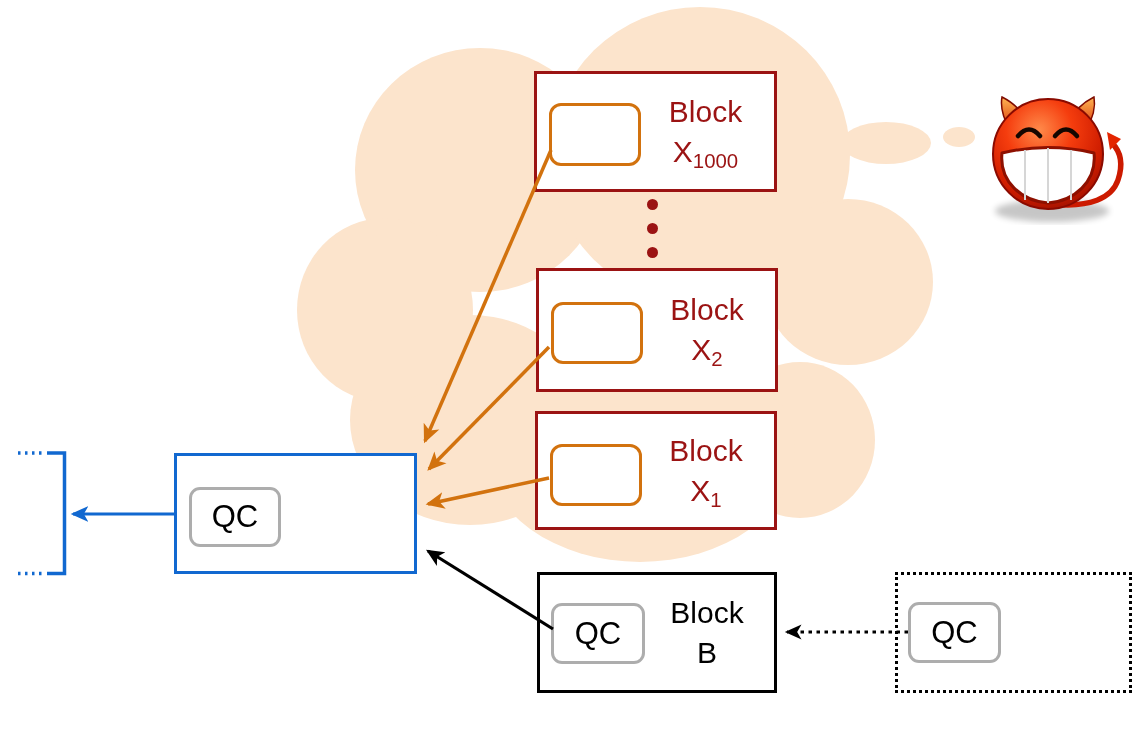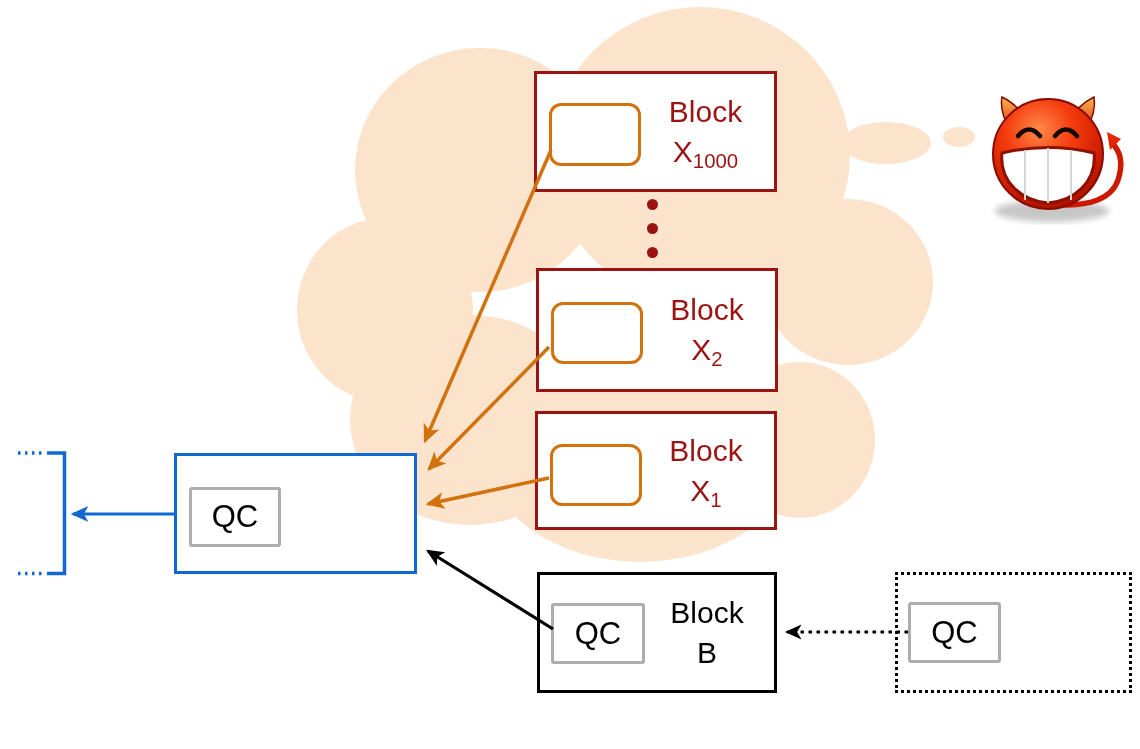--- a/index.html
+++ b/index.html
@@ -15,21 +15,21 @@
   .abs{position:absolute;box-sizing:border-box;}
   svg{display:block;}
   #bg-layer{position:absolute;left:0;top:0;z-index:1;}
   #fg-layer{position:absolute;left:0;top:0;z-index:3;pointer-events:none;}
   .block{z-index:2;background:#fff;}
   .block-x{border:3px solid var(--darkred);}
   .block-b{border:3px solid #000;}
   .block-pending{border:3.5px solid var(--blue);}
   .block-future{border:3px dotted #000;background:#fff;}
   .hash-box{border:3px solid var(--orange);border-radius:12px;background:#fff;}
-  .qc-badge{border:3px solid var(--qcgray);border-radius:3px;background:#fff;
+  .qc-badge{border:3px solid var(--qcgray);border-radius:11px;background:#fff;
     display:flex;align-items:center;justify-content:center;
     font-size:31px;color:#000;}
   .block-label{position:absolute;left:104px;right:4px;top:0;bottom:0;
     display:flex;flex-direction:column;align-items:center;justify-content:center;
     font-size:30px;line-height:1.32;text-align:center;}
   .block-x .block-label{color:var(--darkred);}
   .block-b .block-label{color:#000;}
   .block-label sub{font-size:0.68em;line-height:0;vertical-align:-0.28em;}
   .dots{z-index:2;display:flex;flex-direction:column;gap:13px;}
   .dot{width:11px;height:11px;border-radius:50%;background:var(--darkred);}

